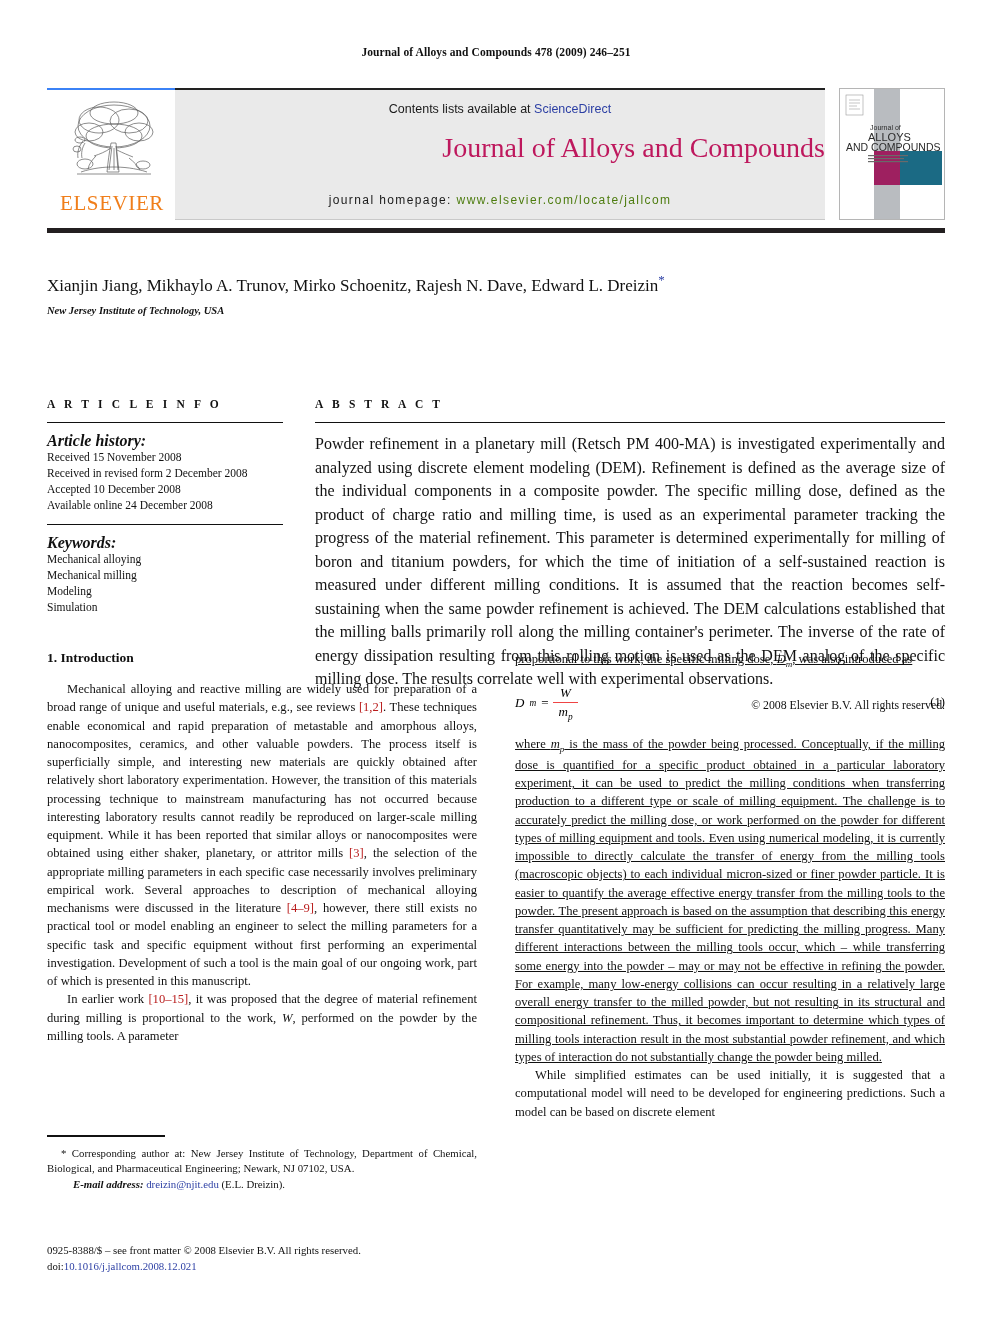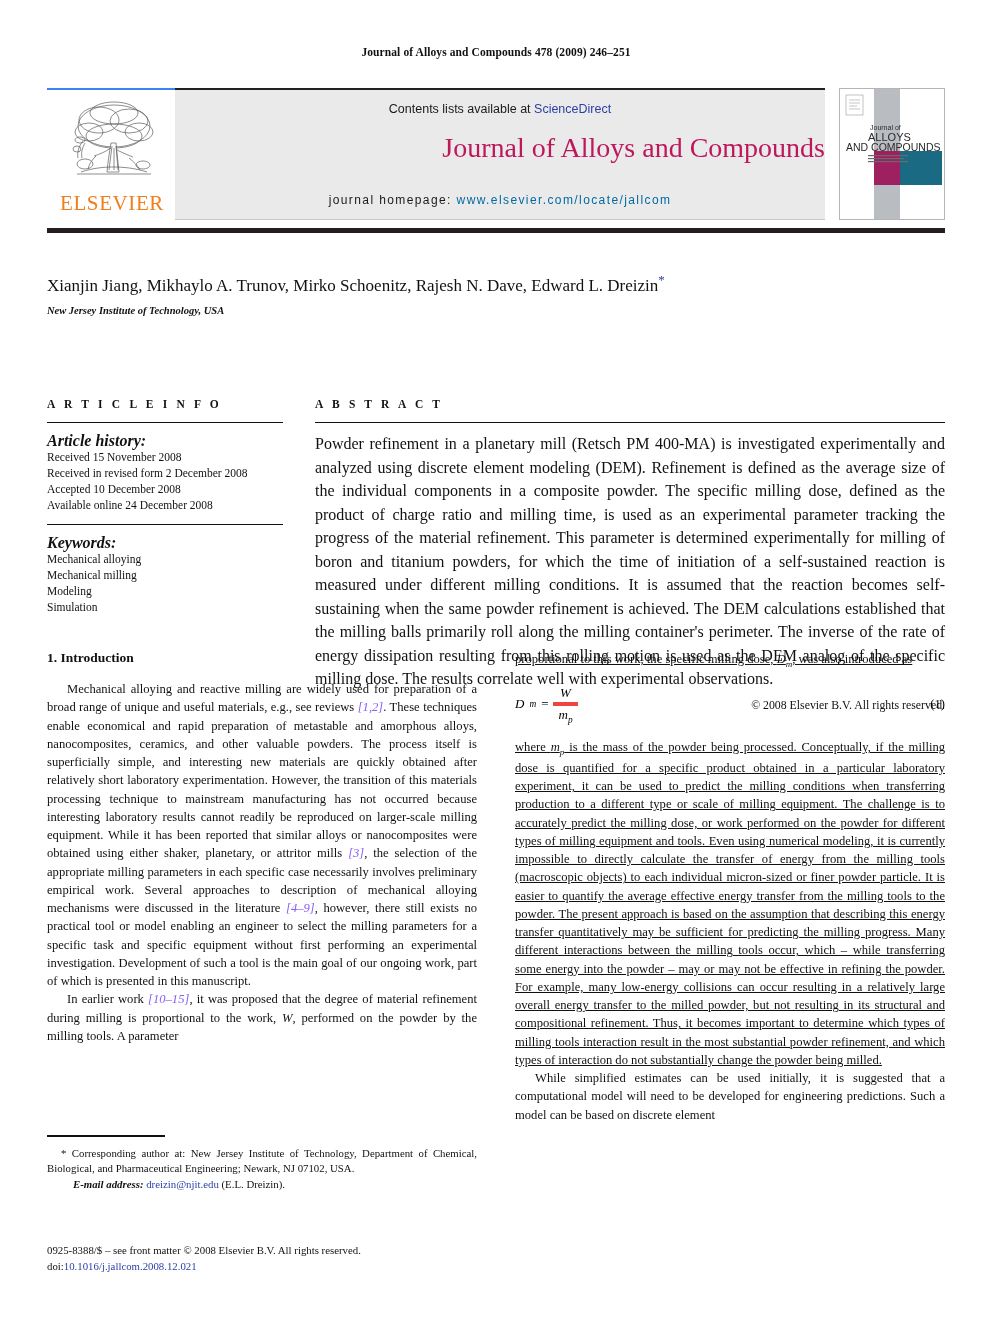--- a/index.html
+++ b/index.html
@@ -95,21 +95,21 @@
   }
   .homepage-line {
     position: absolute;
     bottom: 12px; left: 0; right: 0;
     text-align: center;
     font-family: "Liberation Sans", sans-serif;
     font-size: 12px;
     letter-spacing: 1.4px;
     color: #1a1a1a;
   }
-  .homepage-line .url { color: #0369a1; }
+  .homepage-line .url { color: #4d7c0f; }
   .mast-cover {
     width: 104px;
     flex: 0 0 104px;
     margin-left: 14px;
     border: 1px solid #b5b5b5;
     background: #fff;
     position: relative;
     overflow: hidden;
   }
   .rule-thick {
@@ -217,36 +217,36 @@
     font-family: "Liberation Serif", serif;
     font-size: 12.6px;
     line-height: 1.45;
     text-align: justify;
     text-indent: 20px;
     margin: 0;
     color: #111;
     hyphens: none;
   }
   .para.noindent { text-indent: 0; text-decoration: underline; }
-  .ref { color: #8b5cf6; font-style: italic; }
+  .ref { color: #b91c1c; }
   .it { font-style: italic; }
 
   
   .equation {
     display: flex;
     align-items: center;
     justify-content: space-between;
     margin: 14px 0 14px 0;
     font-family: "Liberation Serif", serif;
     font-size: 13px;
   }
   .eq-body { display: flex; align-items: center; gap: 5px; }
   .frac { display: inline-flex; flex-direction: column; align-items: center; vertical-align: middle; }
   .frac .num { padding: 0 5px 1px 5px; font-style: italic; }
-  .frac .den { padding: 1px 5px 0 5px; border-top: 4px solid #ef4444; font-style: italic; }
+  .frac .den { padding: 1px 5px 0 5px; border-top: 1px solid #ef4444; font-style: italic; }
   .eq-num { font-size: 12.6px; }
   sub.mi { font-style: italic; font-size: 0.72em; }
 
   
   .footnote {
     position: absolute;
     left: 47px;
     top: 1135px;
     width: 430px;
   }

